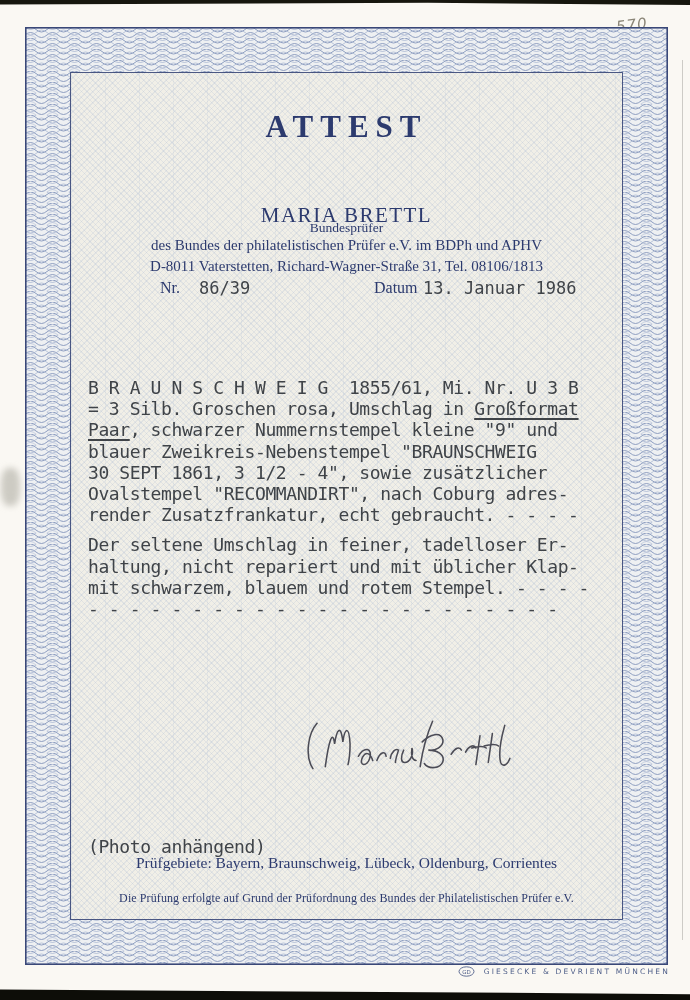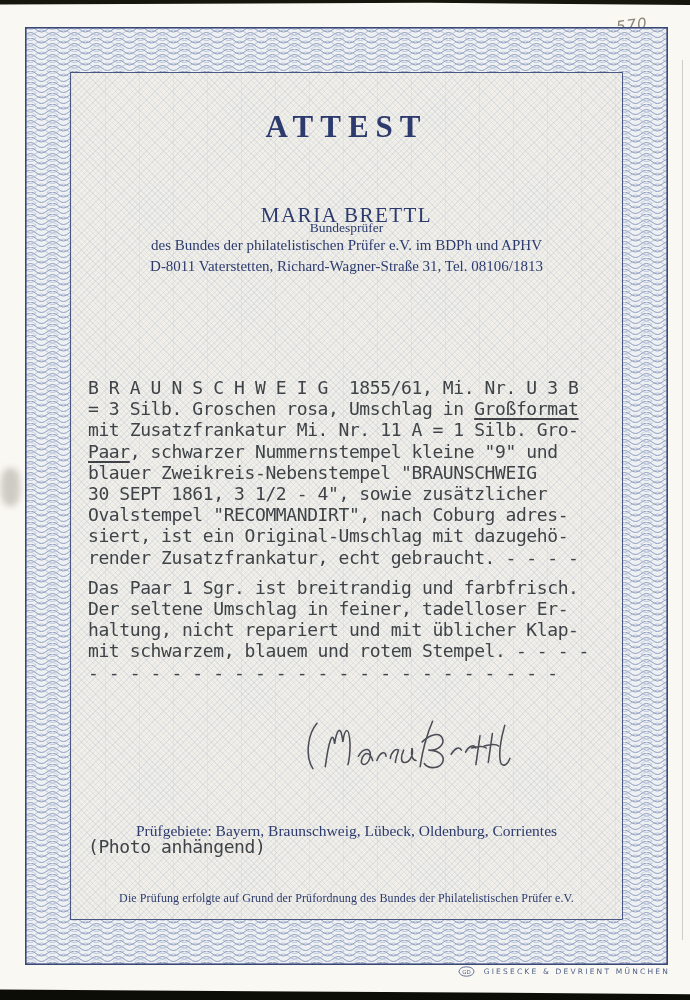--- a/index.html
+++ b/index.html
@@ -52,21 +52,21 @@
 
   .bodytext{position:absolute;top:304px;left:17px;font-size:18px;}
   .tline{white-space:pre;font-family:"DejaVu Sans Mono",monospace;color:#3f4348;
     line-height:21.2px;letter-spacing:-.4px;}
   .tline .u{text-decoration:underline;text-underline-offset:3px;text-decoration-thickness:1.5px;}
   .para{margin-bottom:9px;}
 
   .sig{position:absolute;top:640px;left:228px;width:230px;height:66px;}
 
   .photo{position:absolute;top:763px;left:17px;font-size:18px;letter-spacing:-.4px;}
-  .areas{top:749px;font-size:15.5px;}
+  .areas{top:781px;font-size:15.5px;}
   .legal{top:818px;font-size:12px;letter-spacing:.1px;}
 
   .imprint{position:absolute;right:20px;top:966px;display:flex;align-items:center;gap:9px;}
   .imprint .pname{font-family:"DejaVu Sans",sans-serif;font-size:7.5px;letter-spacing:2.2px;
     color:#50608a;}
 </style>
 </head>
 <body>
 
 <div class="scan-top"></div>
@@ -97,35 +97,38 @@
   </svg>
 
   <div class="inner">
 
     <div class="ctr title navy">ATTEST</div>
     <div class="ctr name navy">MARIA BRETTL</div>
     <div class="ctr role navy">Bundesprüfer</div>
     <div class="ctr org navy">des Bundes der philatelistischen Prüfer e.V. im BDPh und APHV</div>
     <div class="ctr addr navy">D-8011 Vaterstetten, Richard-Wagner-Straße 31, Tel. 08106/1813</div>
 
+    <div class="numrow">
+      <span class="lbl navy nr-label">Nr.</span>
+      <span class="mono nr-value">86/39</span>
+      <span class="lbl navy date-label">Datum</span>
+      <span class="mono date-value">13. Januar 1986</span>
+    </div>
 
     <div class="bodytext">
         <div class="para">
           <div class="tline"><span>B R A U N S C H W E I G  1855/61, Mi. Nr. U 3 B</span></div>
           <div class="tline"><span>= 3 Silb. Groschen rosa, Umschlag in </span><span class="u">Großformat</span></div>
-          <div class="tline"><span>mit Zusatzfrankatur Mi. Nr. 11 A = 1 Silb. Gro-</span></div>
           <div class="tline"><span class="u">Paar</span><span>, schwarzer Nummernstempel kleine "9" und</span></div>
           <div class="tline"><span>blauer Zweikreis-Nebenstempel "BRAUNSCHWEIG</span></div>
           <div class="tline"><span>30 SEPT 1861, 3 1/2 - 4", sowie zusätzlicher</span></div>
           <div class="tline"><span>Ovalstempel "RECOMMANDIRT", nach Coburg adres-</span></div>
-          <div class="tline"><span>siert, ist ein Original-Umschlag mit dazugehö-</span></div>
           <div class="tline"><span>render Zusatzfrankatur, echt gebraucht. - - - -</span></div>
         </div>
         <div class="para">
-          <div class="tline"><span>Das Paar 1 Sgr. ist breitrandig und farbfrisch.</span></div>
           <div class="tline"><span>Der seltene Umschlag in feiner, tadelloser Er-</span></div>
           <div class="tline"><span>haltung, nicht repariert und mit üblicher Klap-</span></div>
           <div class="tline"><span>mit schwarzem, blauem und rotem Stempel. - - - -</span></div>
           <div class="tline"><span>- - - - - - - - - - - - - - - - - - - - - - -</span></div>
         </div>
       </div>
 
     <div class="sig">
       <svg width="230" height="66" viewBox="0 0 220 64">
         <g fill="none" stroke="#4b4b55" stroke-width="1.5" stroke-linecap="round">

